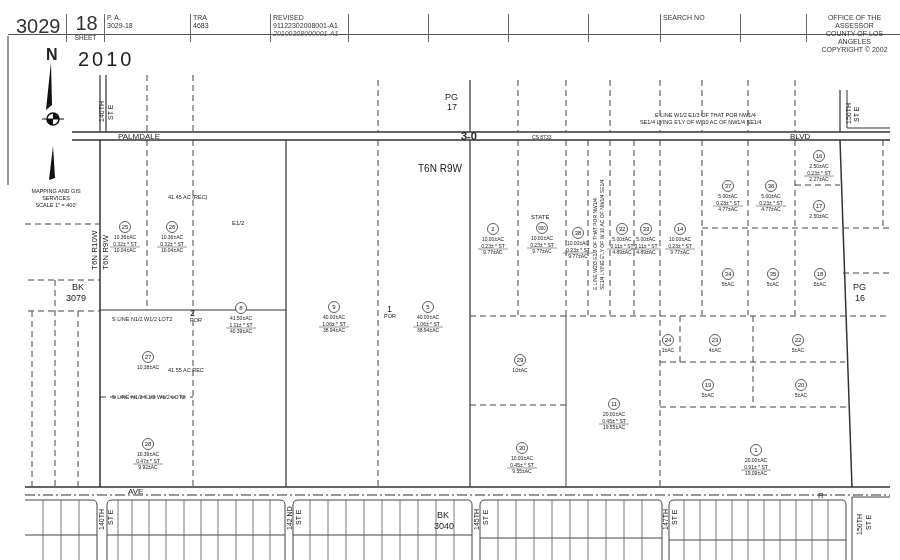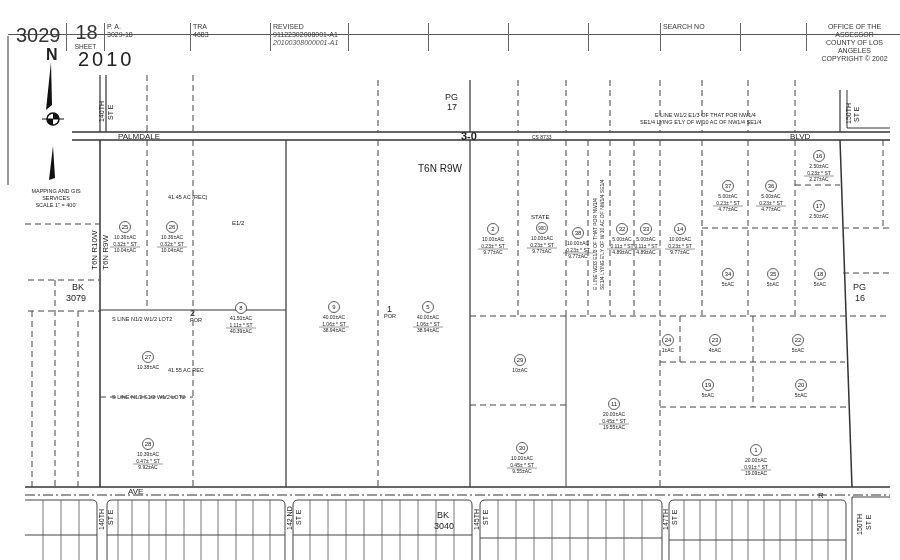--- a/index.html
+++ b/index.html
@@ -1,18 +1,18 @@
 <!DOCTYPE html>
 <html><head>
 <meta charset="utf-8">
 <style>
   html, body { margin:0; padding:0; background:#fff; }
   body { width:900px; height:560px; overflow:hidden; position:relative; font-family:"Liberation Sans", sans-serif; color:#222; }
   .header { position:absolute; left:8px; top:6px; width:892px; height:28px; border-bottom:1.5px solid #555; }
-  .hcell { position:absolute; top:17px; height:28px; border-left:1px solid #666; font-size:7px; line-height:8px; color:#333; padding-left:2px; box-sizing:border-box; }
+  .hcell { position:absolute; top:8px; height:28px; border-left:1px solid #666; font-size:7px; line-height:8px; color:#333; padding-left:2px; box-sizing:border-box; }
   .book { font-size:20px; line-height:24px; padding-left:8px; border-left:none; }
   .sheetnum { font-size:20px; line-height:18px; text-align:center; }
   .sheetlbl { position:absolute; bottom:0; left:0; right:0; text-align:center; font-size:6.5px; }
   svg { position:absolute; left:0; top:0; }
   .t { font-family:"Liberation Sans", sans-serif; fill:#222; }
 </style>
 </head>
 <body>
 
 <div class="header">

